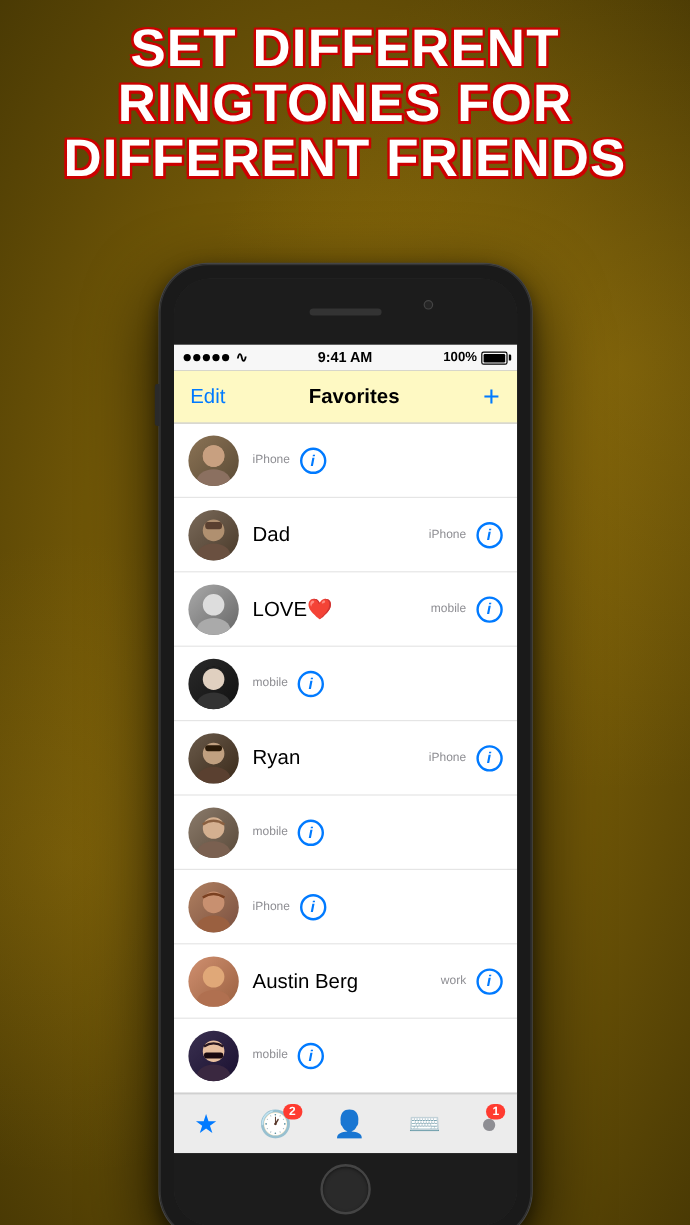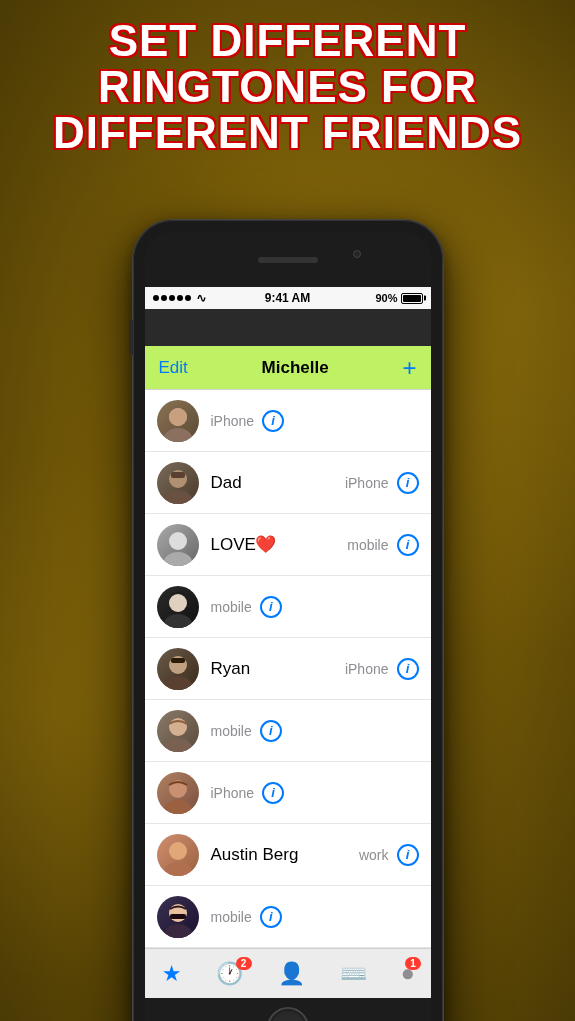--- a/index.html
+++ b/index.html
@@ -196,28 +196,27 @@
       left: 1px;
       top: 1px;
       bottom: 1px;
       right: 1px;
       background: #000;
       border-radius: 1px;
     }
 
     
     .nav-bar {
-      background: #bef264;
+      background: #fef9c3;
       height: 44px;
       display: flex;
       align-items: center;
       justify-content: space-between;
       padding: 0 14px;
       border-bottom: 1px solid #d0d0d0;
-      margin-top: 37px;
     }
 
     .nav-edit {
       color: #007aff;
       font-size: 17px;
     }
 
     .nav-title {
       font-size: 17px;
       font-weight: 600;
@@ -274,21 +273,21 @@
       flex-direction: column;
     }
 
     .contact-name {
       font-size: 17px;
       color: #000;
       font-weight: 400;
     }
 
     .contact-type {
-      font-size: 14px;
+      font-size: 10px;
       color: #8e8e93;
       margin-left: auto;
       align-self: center;
     }
 
     .contact-right {
       display: flex;
       align-items: center;
       gap: 8px;
     }
@@ -397,30 +396,30 @@
             <div class="status-dot"></div>
             <div class="status-dot"></div>
             <div class="status-dot"></div>
             <div class="status-dot"></div>
             <div class="status-dot"></div>
           </div>
           <span class="wifi-icon">∿</span>
         </div>
         <span class="status-time">9:41 AM</span>
         <div class="status-right">
-          <span>90%</span>
+          <span>100%</span>
           <div class="battery-icon">
             <div class="battery-fill"></div>
           </div>
         </div>
       </div>
 
       <div class="nav-bar">
         <span class="nav-edit">Edit</span>
-        <span class="nav-title">Michelle</span>
+        <span class="nav-title">Favorites</span>
         <span class="nav-plus">+</span>
       </div>
 
       <div class="contact-list">
 
         <div class="contact-row">
           <div class="contact-avatar avatar-1">
             <svg class="face-svg" viewBox="0 0 42 42" xmlns="http://www.w3.org/2000/svg">
               <circle cx="21" cy="17" r="9" fill="#c8a080"></circle>
               <ellipse cx="21" cy="38" rx="14" ry="10" fill="#8B7060"></ellipse>

